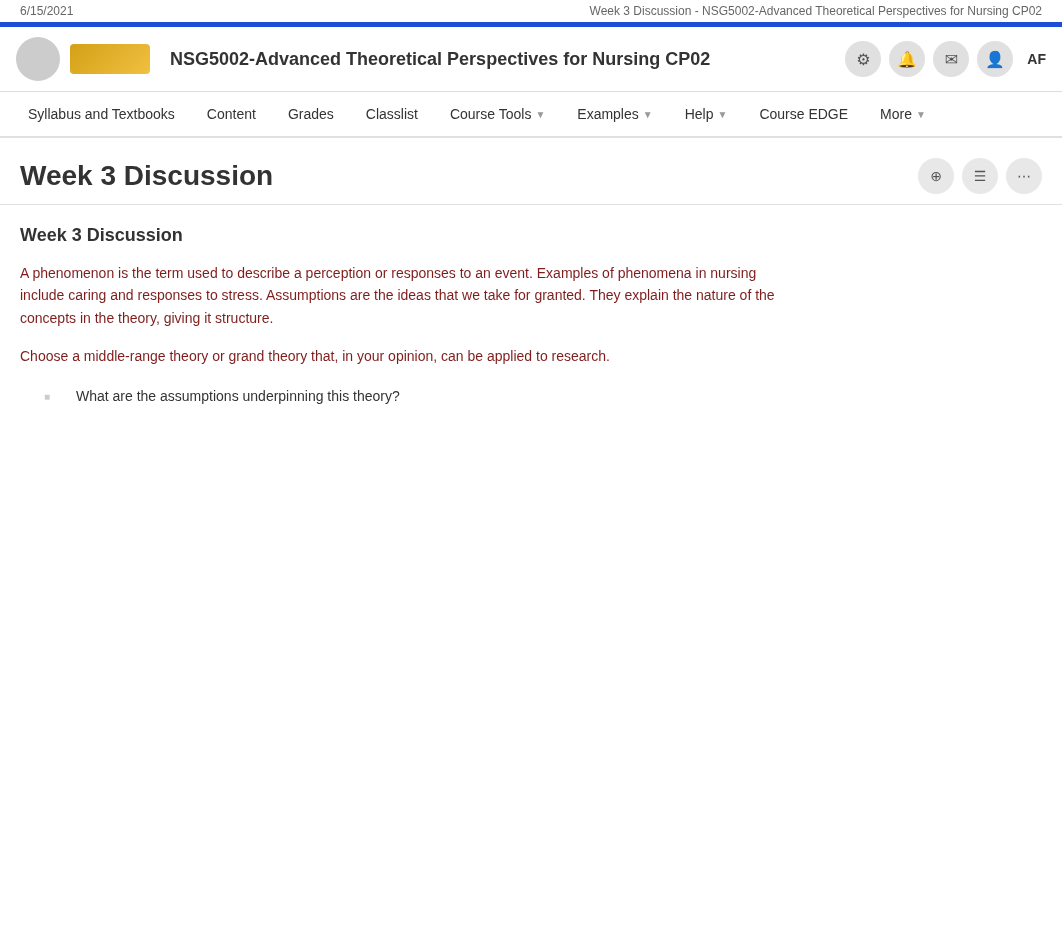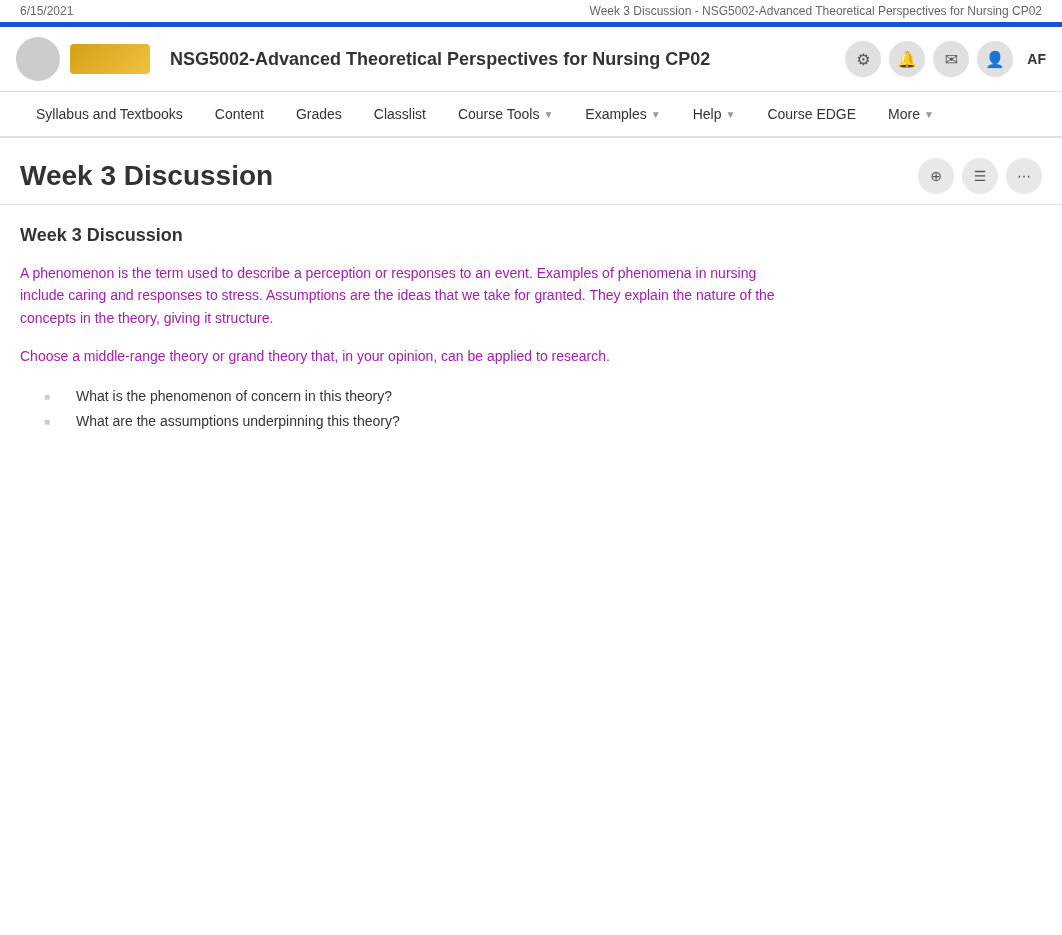--- a/index.html
+++ b/index.html
@@ -70,21 +70,21 @@
       font-size: 14px;
       font-weight: bold;
       color: #333;
       margin-left: 6px;
     }
 
     
     .nav-bar {
       display: flex;
       align-items: center;
-      padding: 0 20px;
+      padding: 0 12px;
       background: #fff;
       border-bottom: 2px solid #e0e0e0;
       gap: 0;
     }
     .nav-item {
       padding: 14px 16px;
       font-size: 14px;
       color: #333;
       cursor: pointer;
       white-space: nowrap;
@@ -134,21 +134,21 @@
       max-width: 800px;
     }
     .section-title {
       font-size: 18px;
       font-weight: bold;
       color: #333;
       margin-bottom: 16px;
     }
     .body-text {
       font-size: 14px;
-      color: #a21caf;
+      color: #7f1d1d;
       line-height: 1.6;
       margin-bottom: 16px;
     }
     .bullet-list {
       list-style: none;
       padding-left: 40px;
       margin-bottom: 16px;
     }
     .bullet-list li {
       position: relative;
@@ -233,18 +233,17 @@
 </div>
 
 <div class="content-area">
   <h2 class="section-title">Week 3 Discussion</h2>
 
   <p class="body-text">A phenomenon is the term used to describe a perception or responses to an event. Examples of phenomena in nursing include caring and responses to stress. Assumptions are the ideas that we take for granted. They explain the nature of the concepts in the theory, giving it structure.</p>
 
   <p class="body-text">Choose a middle-range theory or grand theory that, in your opinion, can be applied to research.</p>
 
   <ul class="bullet-list">
-    <li>What is the phenomenon of concern in this theory?</li>
     <li>What are the assumptions underpinning this theory?</li>
   </ul>
 
 
 </div>
 
 </body></html>

